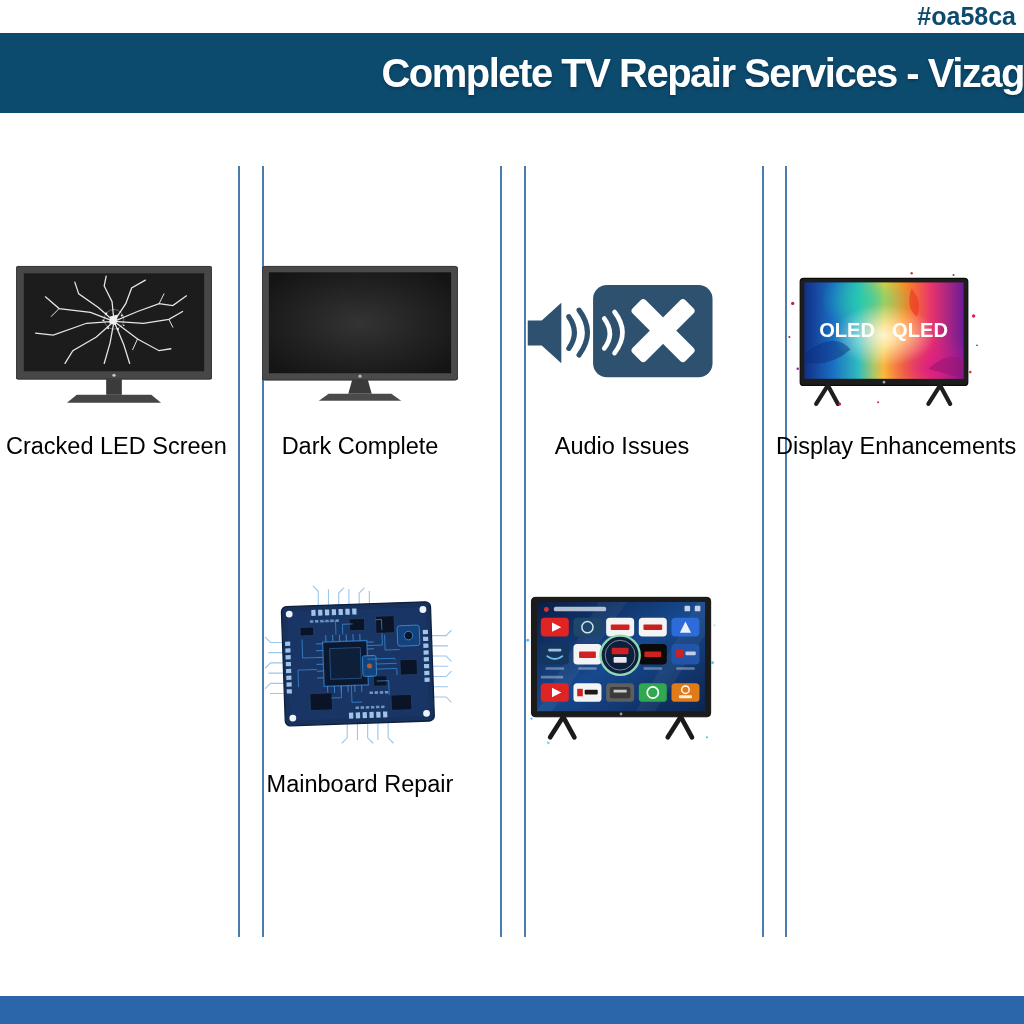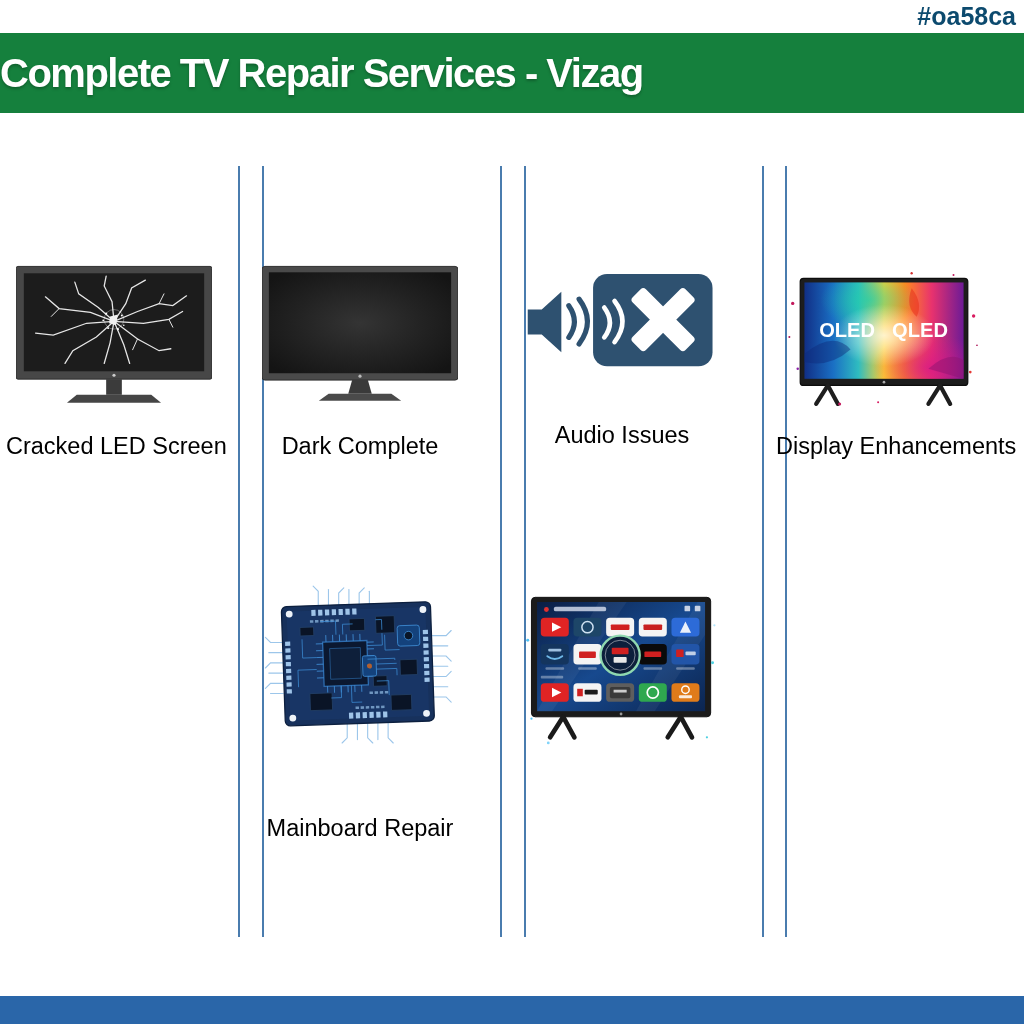--- a/index.html
+++ b/index.html
@@ -1,29 +1,29 @@
 <!DOCTYPE html>
 <html><head>
 <meta charset="utf-8">
 <style>
   html,body{margin:0;padding:0;}
   body{width:1024px;height:1024px;position:relative;background:#ffffff;overflow:hidden;
        font-family:"Liberation Sans",sans-serif;}
   .tag{position:absolute;top:2px;right:8px;font-size:25px;font-weight:bold;color:#0c4a6e;}
-  .header{position:absolute;top:33px;left:0;width:1024px;height:80px;background:#15803d;
-          display:flex;align-items:center;justify-content:flex-start;}
+  .header{position:absolute;top:33px;left:0;width:1024px;height:80px;background:#0c4a6e;
+          display:flex;align-items:center;justify-content:flex-end;}
   .header .title{color:#ffffff;font-size:40px;font-weight:bold;letter-spacing:-1.5px;
           text-shadow:0 2px 3px rgba(0,0,0,.25);white-space:nowrap;}
   .vline{position:absolute;top:166px;height:771px;width:2px;background:#4a7cae;}
   .cell{position:absolute;width:196px;}
   .art{position:absolute;top:0;left:0;right:0;display:flex;justify-content:center;}
   .label{position:absolute;left:-10px;right:-10px;text-align:center;font-size:23.5px;
          font-weight:500;color:#000;white-space:nowrap;}
   .row1 .label{top:178px;}
-  .row2 .label{top:206px;margin-top:44px;}
+  .row2 .label{top:206px;}
   .footer{position:absolute;top:996px;left:0;width:1024px;height:28px;background:#2a66a9;}
 </style>
 </head>
 <body>
 
 <div class="tag">#oa58ca</div>
 
 <div class="header">
   <div class="title">Complete TV Repair Services - Vizag</div>
 </div>
@@ -88,21 +88,21 @@
       <rect x="0" y="0" width="200" height="116" rx="3" fill="#4a4a4a" stroke="#2c2c2c" stroke-width="1"></rect>
       <rect x="7" y="6" width="186" height="103" fill="url(#darkglow)"></rect>
       <circle cx="100" cy="112" r="1.6" fill="#bbbbbb"></circle>
       <polygon points="92,116 108,116 112,130 88,130" fill="#3a3a3a"></polygon>
       <polygon points="68,130 132,130 142,137 58,137" fill="#4a4a4a"></polygon>
     </svg>
   </div>
   <div class="label">Dark Complete</div>
 </div>
 
-<div class="cell row1" style="left:524px;top:244px;height:220px">
+<div class="cell row1" style="left:524px;top:255px;height:220px">
   <div class="art" style="top:26px">
     <svg width="204" height="104" viewBox="0 0 210 107">
       <path d="M4,40 h15 l21,-19 v65 l-21,-19 h-15 z" fill="#2e5170"></path>
       <path d="M48,36 q12,17 0,34" stroke="#2e5170" stroke-width="5.5" fill="none" stroke-linecap="round"></path>
       <path d="M59,29 q18,24 0,48" stroke="#2e5170" stroke-width="5.5" fill="none" stroke-linecap="round"></path>
       <rect x="74" y="2" width="128" height="99" rx="15" fill="#2e5170"></rect>
       <path d="M86,38 q12,16 0,32" stroke="#ffffff" stroke-width="5" fill="none" stroke-linecap="round"></path>
       <path d="M97,31 q17,22 0,44" stroke="#ffffff" stroke-width="5" fill="none" stroke-linecap="round"></path>
       <g transform="translate(149,51)">
         <rect x="-40" y="-10" width="80" height="20" rx="4" fill="#ffffff" transform="rotate(45)"></rect>

